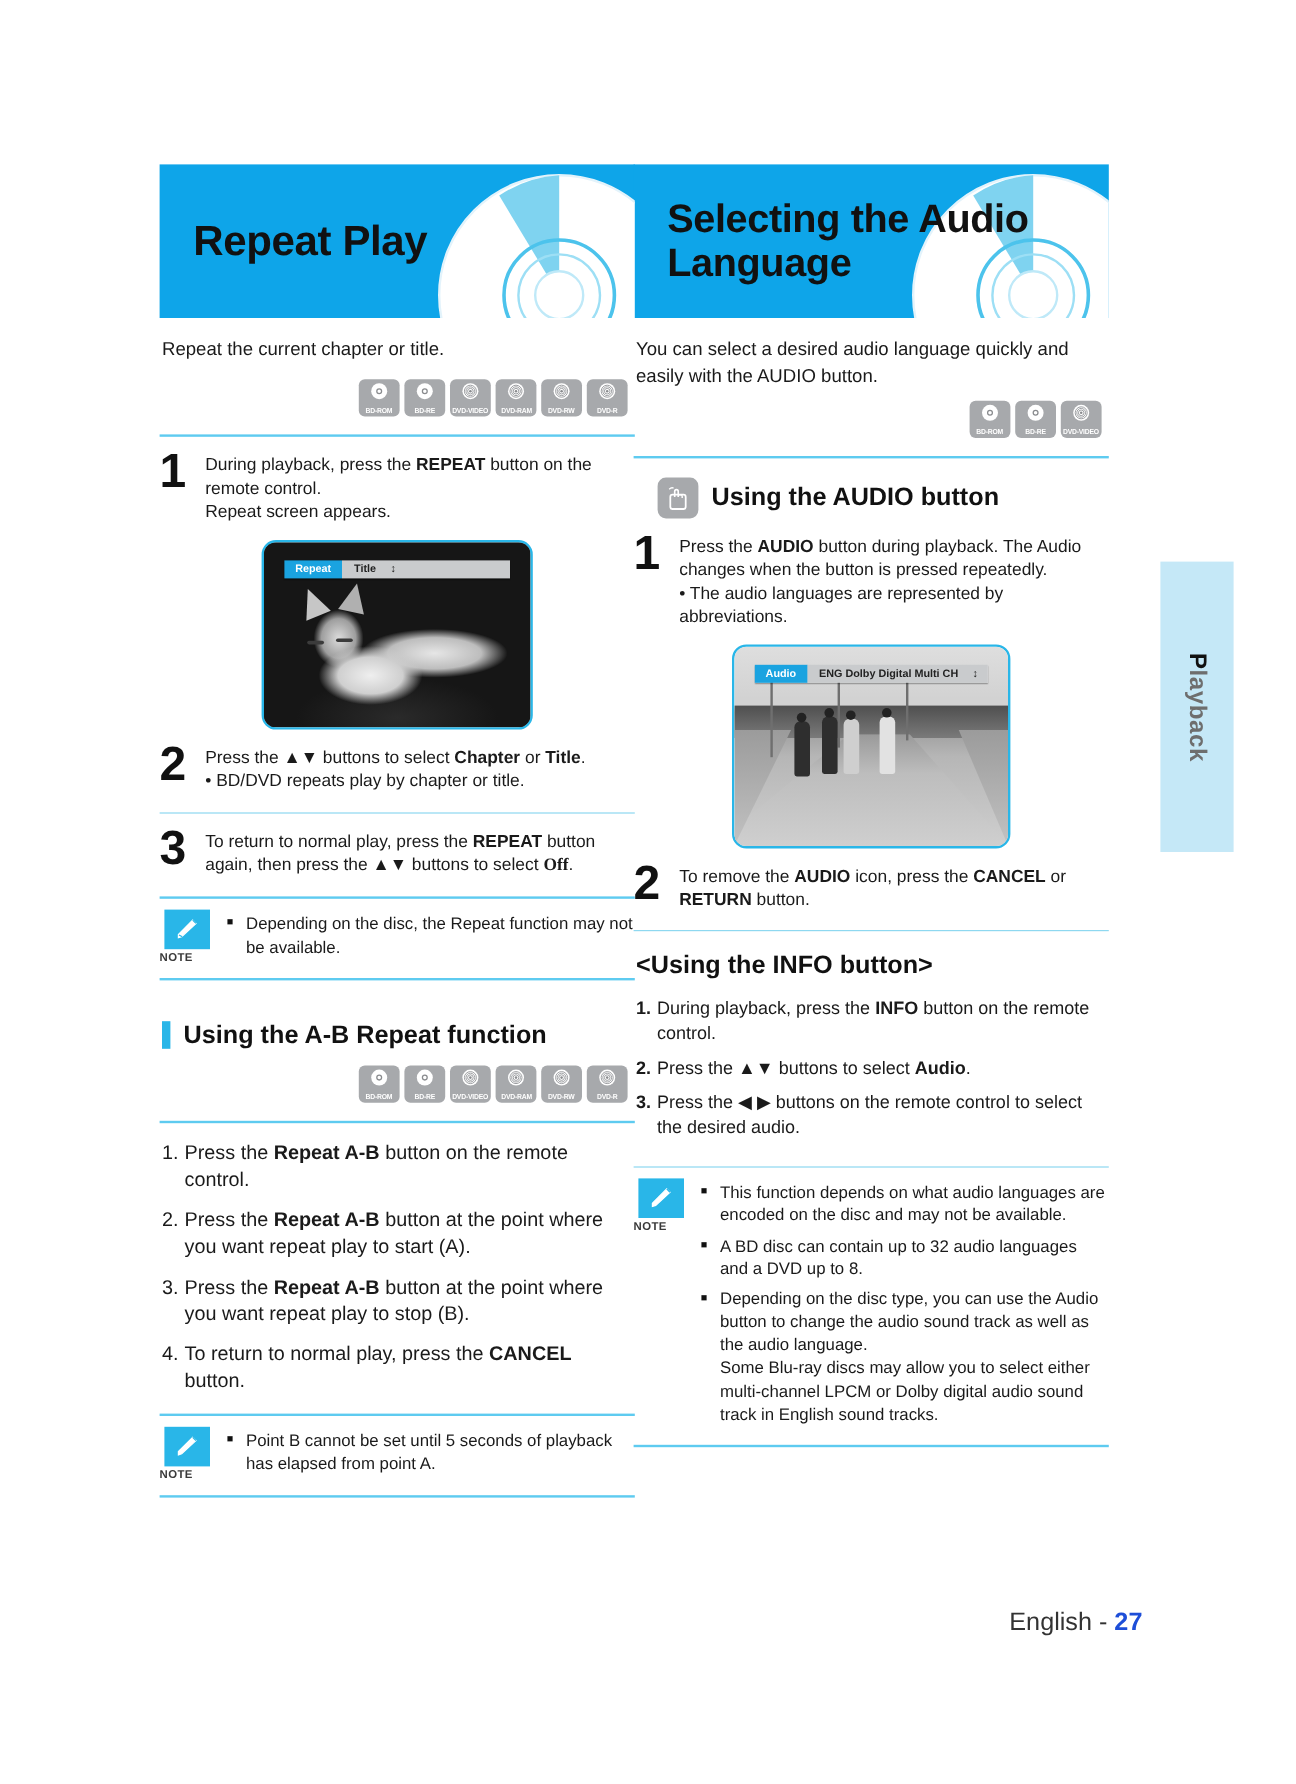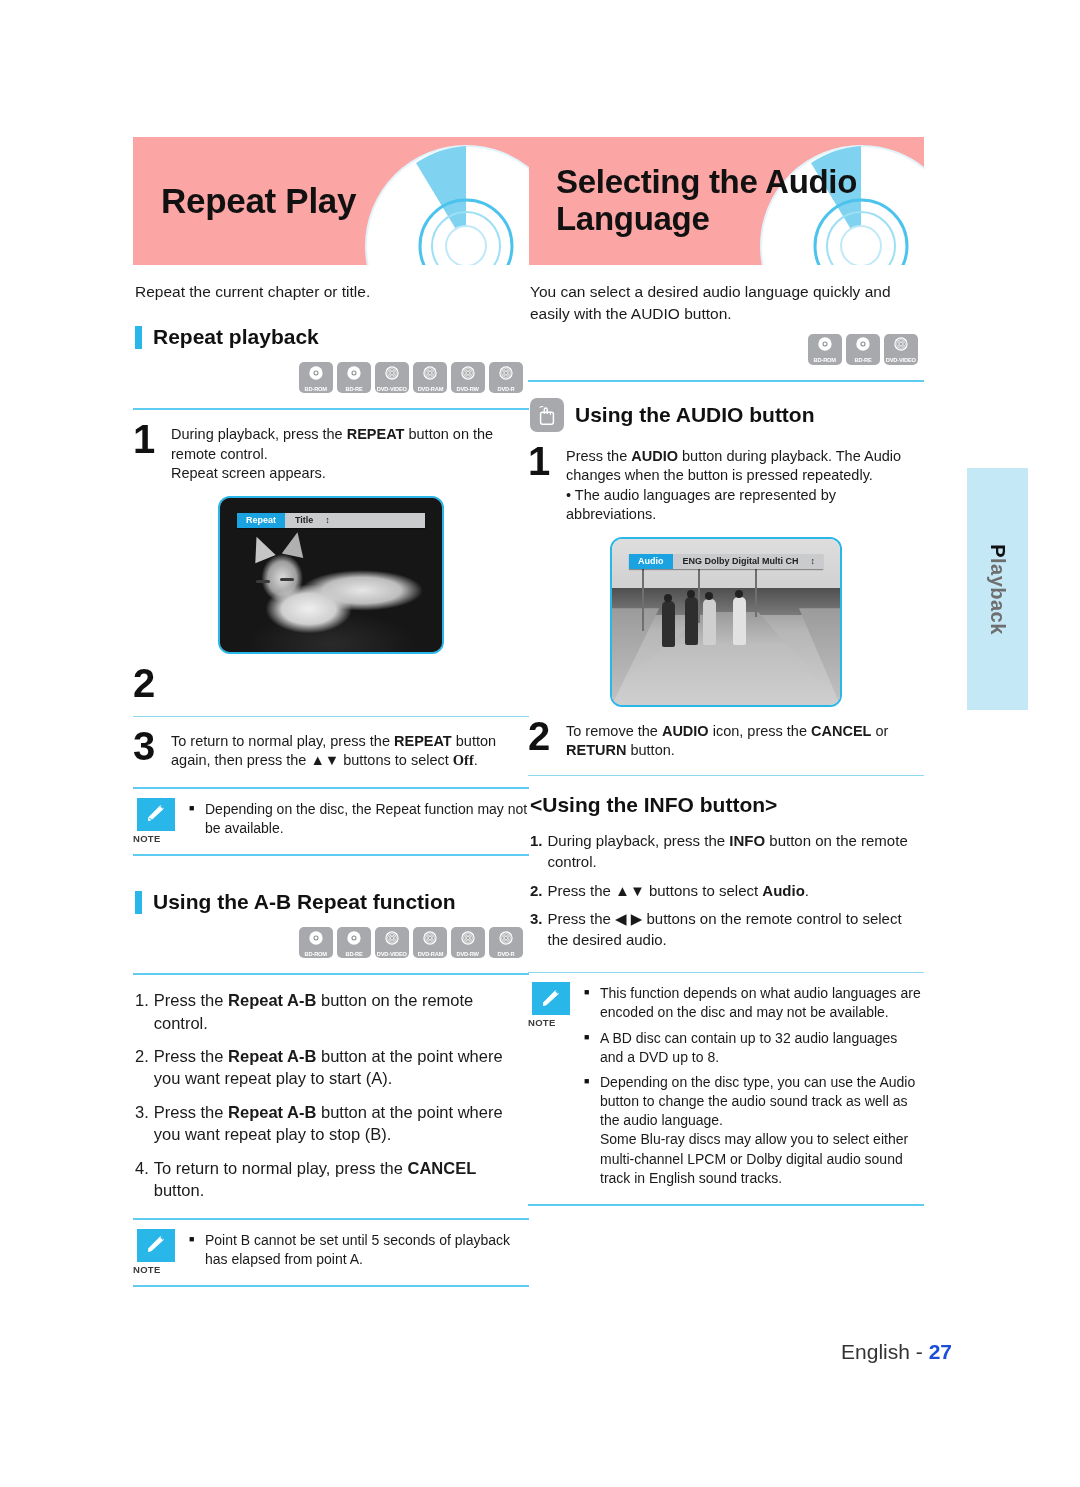--- a/index.html
+++ b/index.html
@@ -27,21 +27,21 @@
     position: absolute;
     top: 137px;
     width: 396px;
   }
   .col-left  { left: 133px; }
   .col-right { left: 528px; }
 
   
   .banner {
     position: relative;
-    background: #fca5a5;
+    background: #0ea5e9;
     height: 128px;
     overflow: hidden;
   }
   .banner.tall { height: 128px; }
   .banner-title {
     position: absolute;
     left: 28px;
     top: 50%;
     transform: translateY(-50%);
     font-size: 35px;
@@ -259,21 +259,21 @@
     width: 8px; height: 8px;
     border-radius: 50%;
     background: #222;
   }
 
   
   .icon-head {
     display: flex;
     align-items: center;
     margin-top: 16px;
-    margin-left: 2px;
+    margin-left: 20px;
   }
   .press-icon {
     width: 34px; height: 34px;
     background: #a7a9ac;
     border-radius: 7px;
     display: flex;
     align-items: center;
     justify-content: center;
     margin-right: 11px;
     flex: 0 0 34px;
@@ -399,24 +399,20 @@
         <path d="M105 105 L55 22 A100 100 0 0 1 105 5 Z" fill="#7fd3f0"></path>
         <circle cx="105" cy="105" r="46" fill="none" stroke="#4cc3ec" stroke-width="3"></circle>
         <circle cx="105" cy="105" r="34" fill="none" stroke="#9ddff5" stroke-width="2"></circle>
         <circle cx="105" cy="105" r="20" fill="#ffffff" stroke="#bfe9f8" stroke-width="2"></circle>
       </svg>
       <div class="banner-title">Repeat Play</div>
     </div>
 
     <div class="intro">Repeat the current chapter or title.</div>
 
-    <div class="bar-head">
-      <span class="bar"></span>
-      <span class="txt">Repeat playback</span>
-    </div>
 
     <div class="badges" id="badges-left">
         <div class="badge">
           <span class="glyph"><svg width="16" height="16" viewBox="0 0 24 24">
               <circle cx="12" cy="12" r="10" fill="#ffffff"></circle>
               <circle cx="12" cy="12" r="3" fill="none" stroke="#8a8c8f" stroke-width="1.6"></circle>
             </svg></span>
           <span class="lbl">BD-ROM</span>
         </div>
         <div class="badge">
@@ -492,20 +488,22 @@
             <span>Title</span>
             <span>↕</span>
           </div>
         </div>
       </div>
     </div>
 
     <div id="steps-left-2">
         <div class="step">
           <div class="num">2</div>
+          <div class="body"><span style="white-space: pre-line;">Press the ▲▼ buttons to select </span><b style="white-space: pre-line;">Chapter</b><span style="white-space: pre-line;"> or </span><b style="white-space: pre-line;">Title</b><span style="white-space: pre-line;">.
+• BD/DVD repeats play by chapter or title.</span></div>
         </div>
         <hr class="rule thin">
         <div class="step">
           <div class="num">3</div>
           <div class="body"><span style="white-space: pre-line;">To return to normal play, press the </span><b style="white-space: pre-line;">REPEAT</b><span style="white-space: pre-line;"> button again, then press the ▲▼ buttons to select </span><b style="white-space: pre-line; font-family: Liberation Serif, serif;">Off</b><span style="white-space: pre-line;">.</span></div>
         </div>
       </div>
 
     <div class="note">
       <div class="note-badge">

